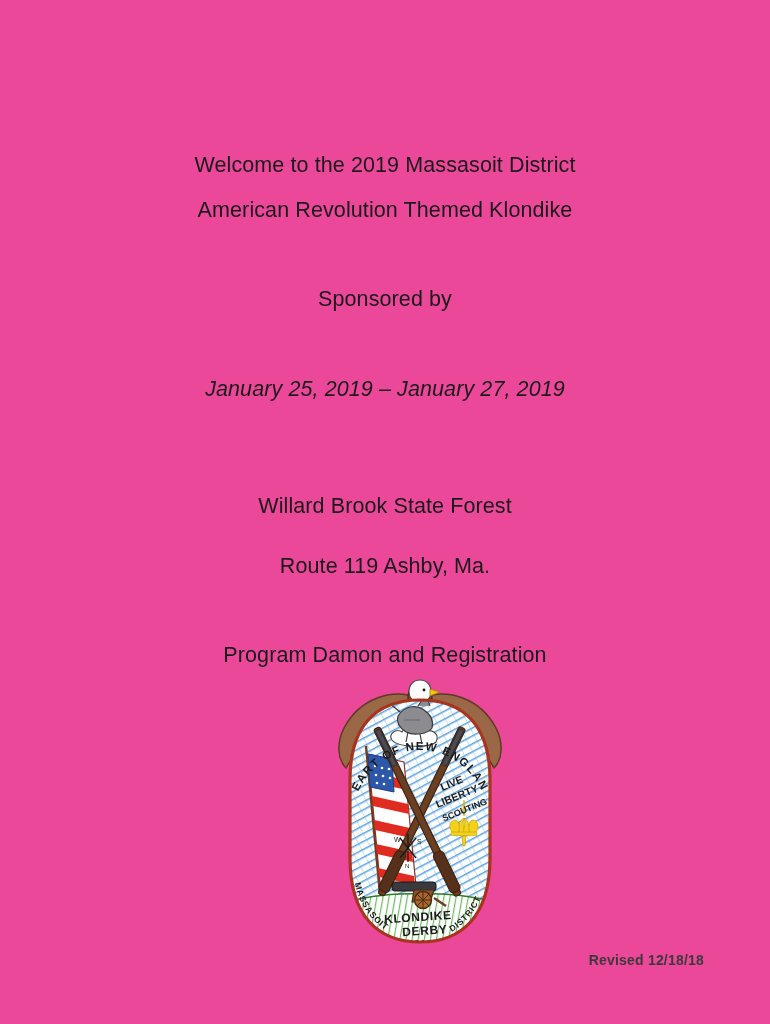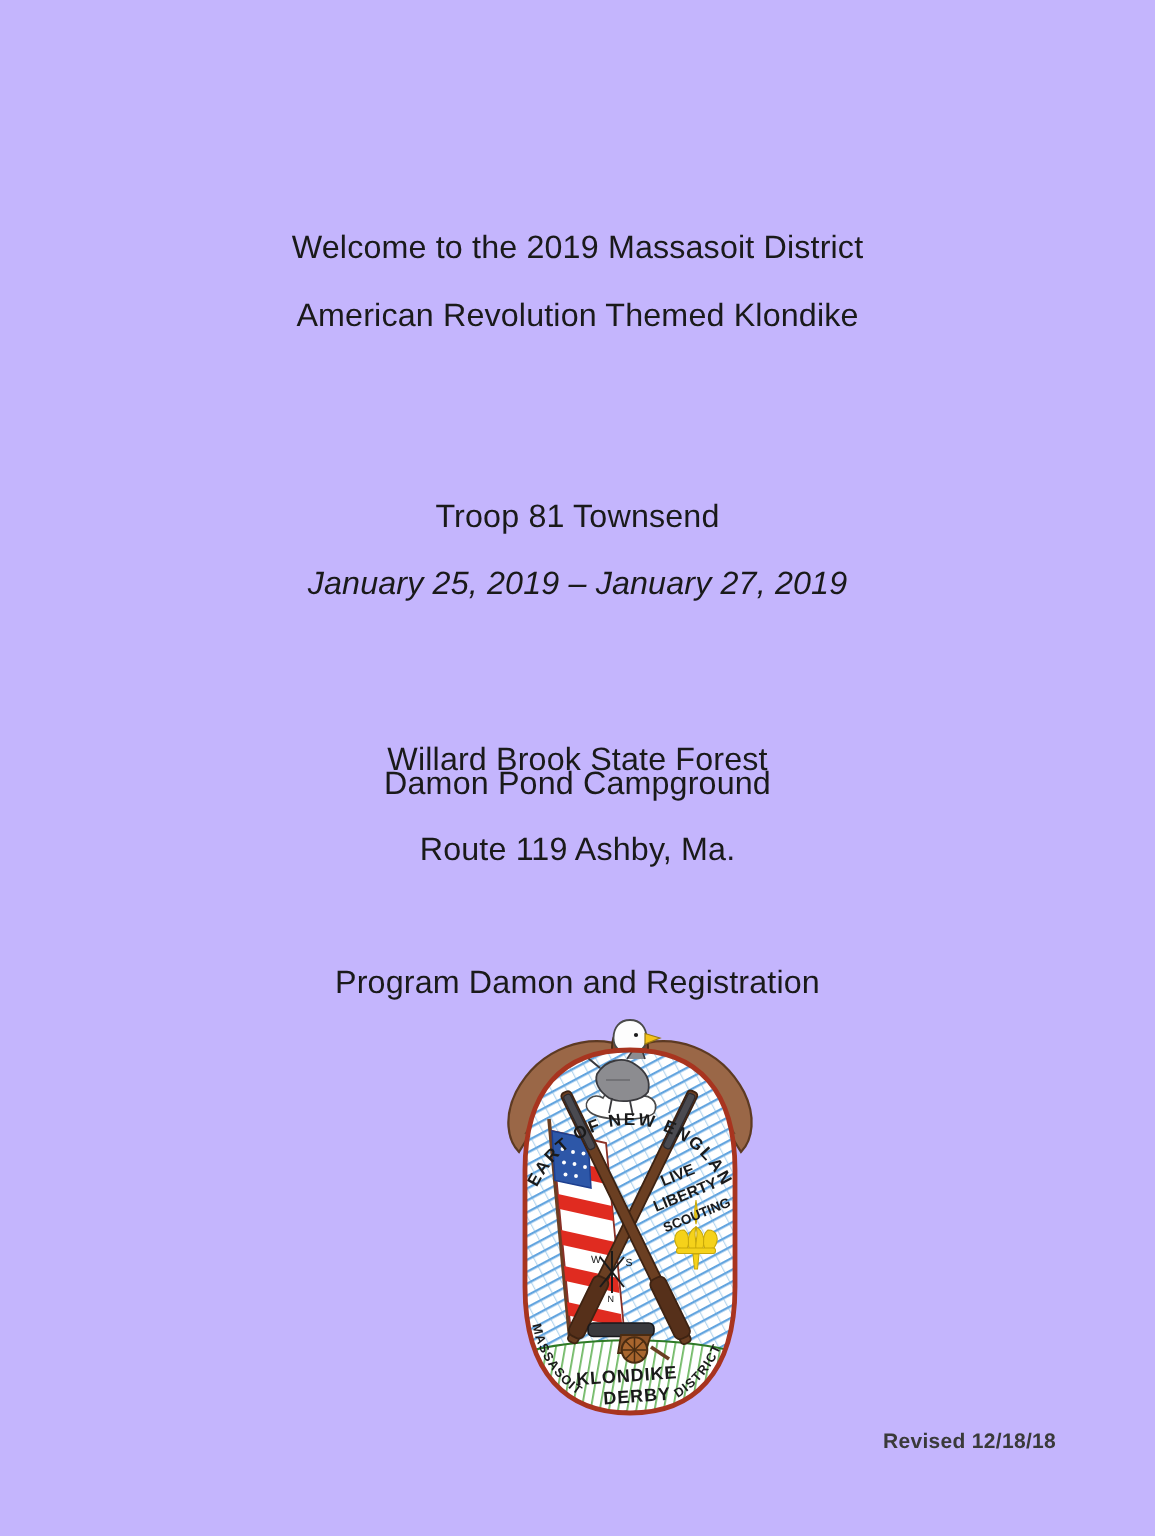--- a/index.html
+++ b/index.html
@@ -10,21 +10,21 @@
   }
   body {
     font-family: "Liberation Sans", sans-serif;
     color: #000000;
   }
   .page {
     position: relative;
     width: 770px;
     height: 1024px;
     margin: 0 auto;
-    background: #c4b5fd;
+    background: #ec4899;
     overflow: hidden;
   }
 
   
   .text-line {
     position: absolute;
     left: 0;
     width: 770px;
     text-align: center;
     font-size: 21.5px;
@@ -78,28 +78,27 @@
 </style>
 </head>
 <body>
 
 <div class="page">
 
   <div class="text-line l-welcome">Welcome to the 2019 Massasoit District</div>
 
   <div class="text-line l-theme">American Revolution Themed Klondike</div>
 
-
-  <div class="text-line l-troop">Troop 81 Townsend</div>
+  <div class="text-line l-sponsored">Sponsored by</div>
+
 
   <div class="text-line l-dates">January 25, 2019 – January 27, 2019</div>
 
   <div class="text-line l-forest">Willard Brook State Forest</div>
 
-  <div class="text-line l-campground">Damon Pond Campground</div>
 
   <div class="text-line l-route">Route 119 Ashby, Ma.</div>
 
   <div class="text-line l-program">Program Damon and Registration</div>
 
   <div class="emblem-wrap">
     <svg class="emblem-svg" viewBox="0 0 180 278" xmlns="http://www.w3.org/2000/svg">
       <defs>
 
         <pattern id="hatch" width="7" height="7" patternUnits="userSpaceOnUse" patternTransform="rotate(62)">

